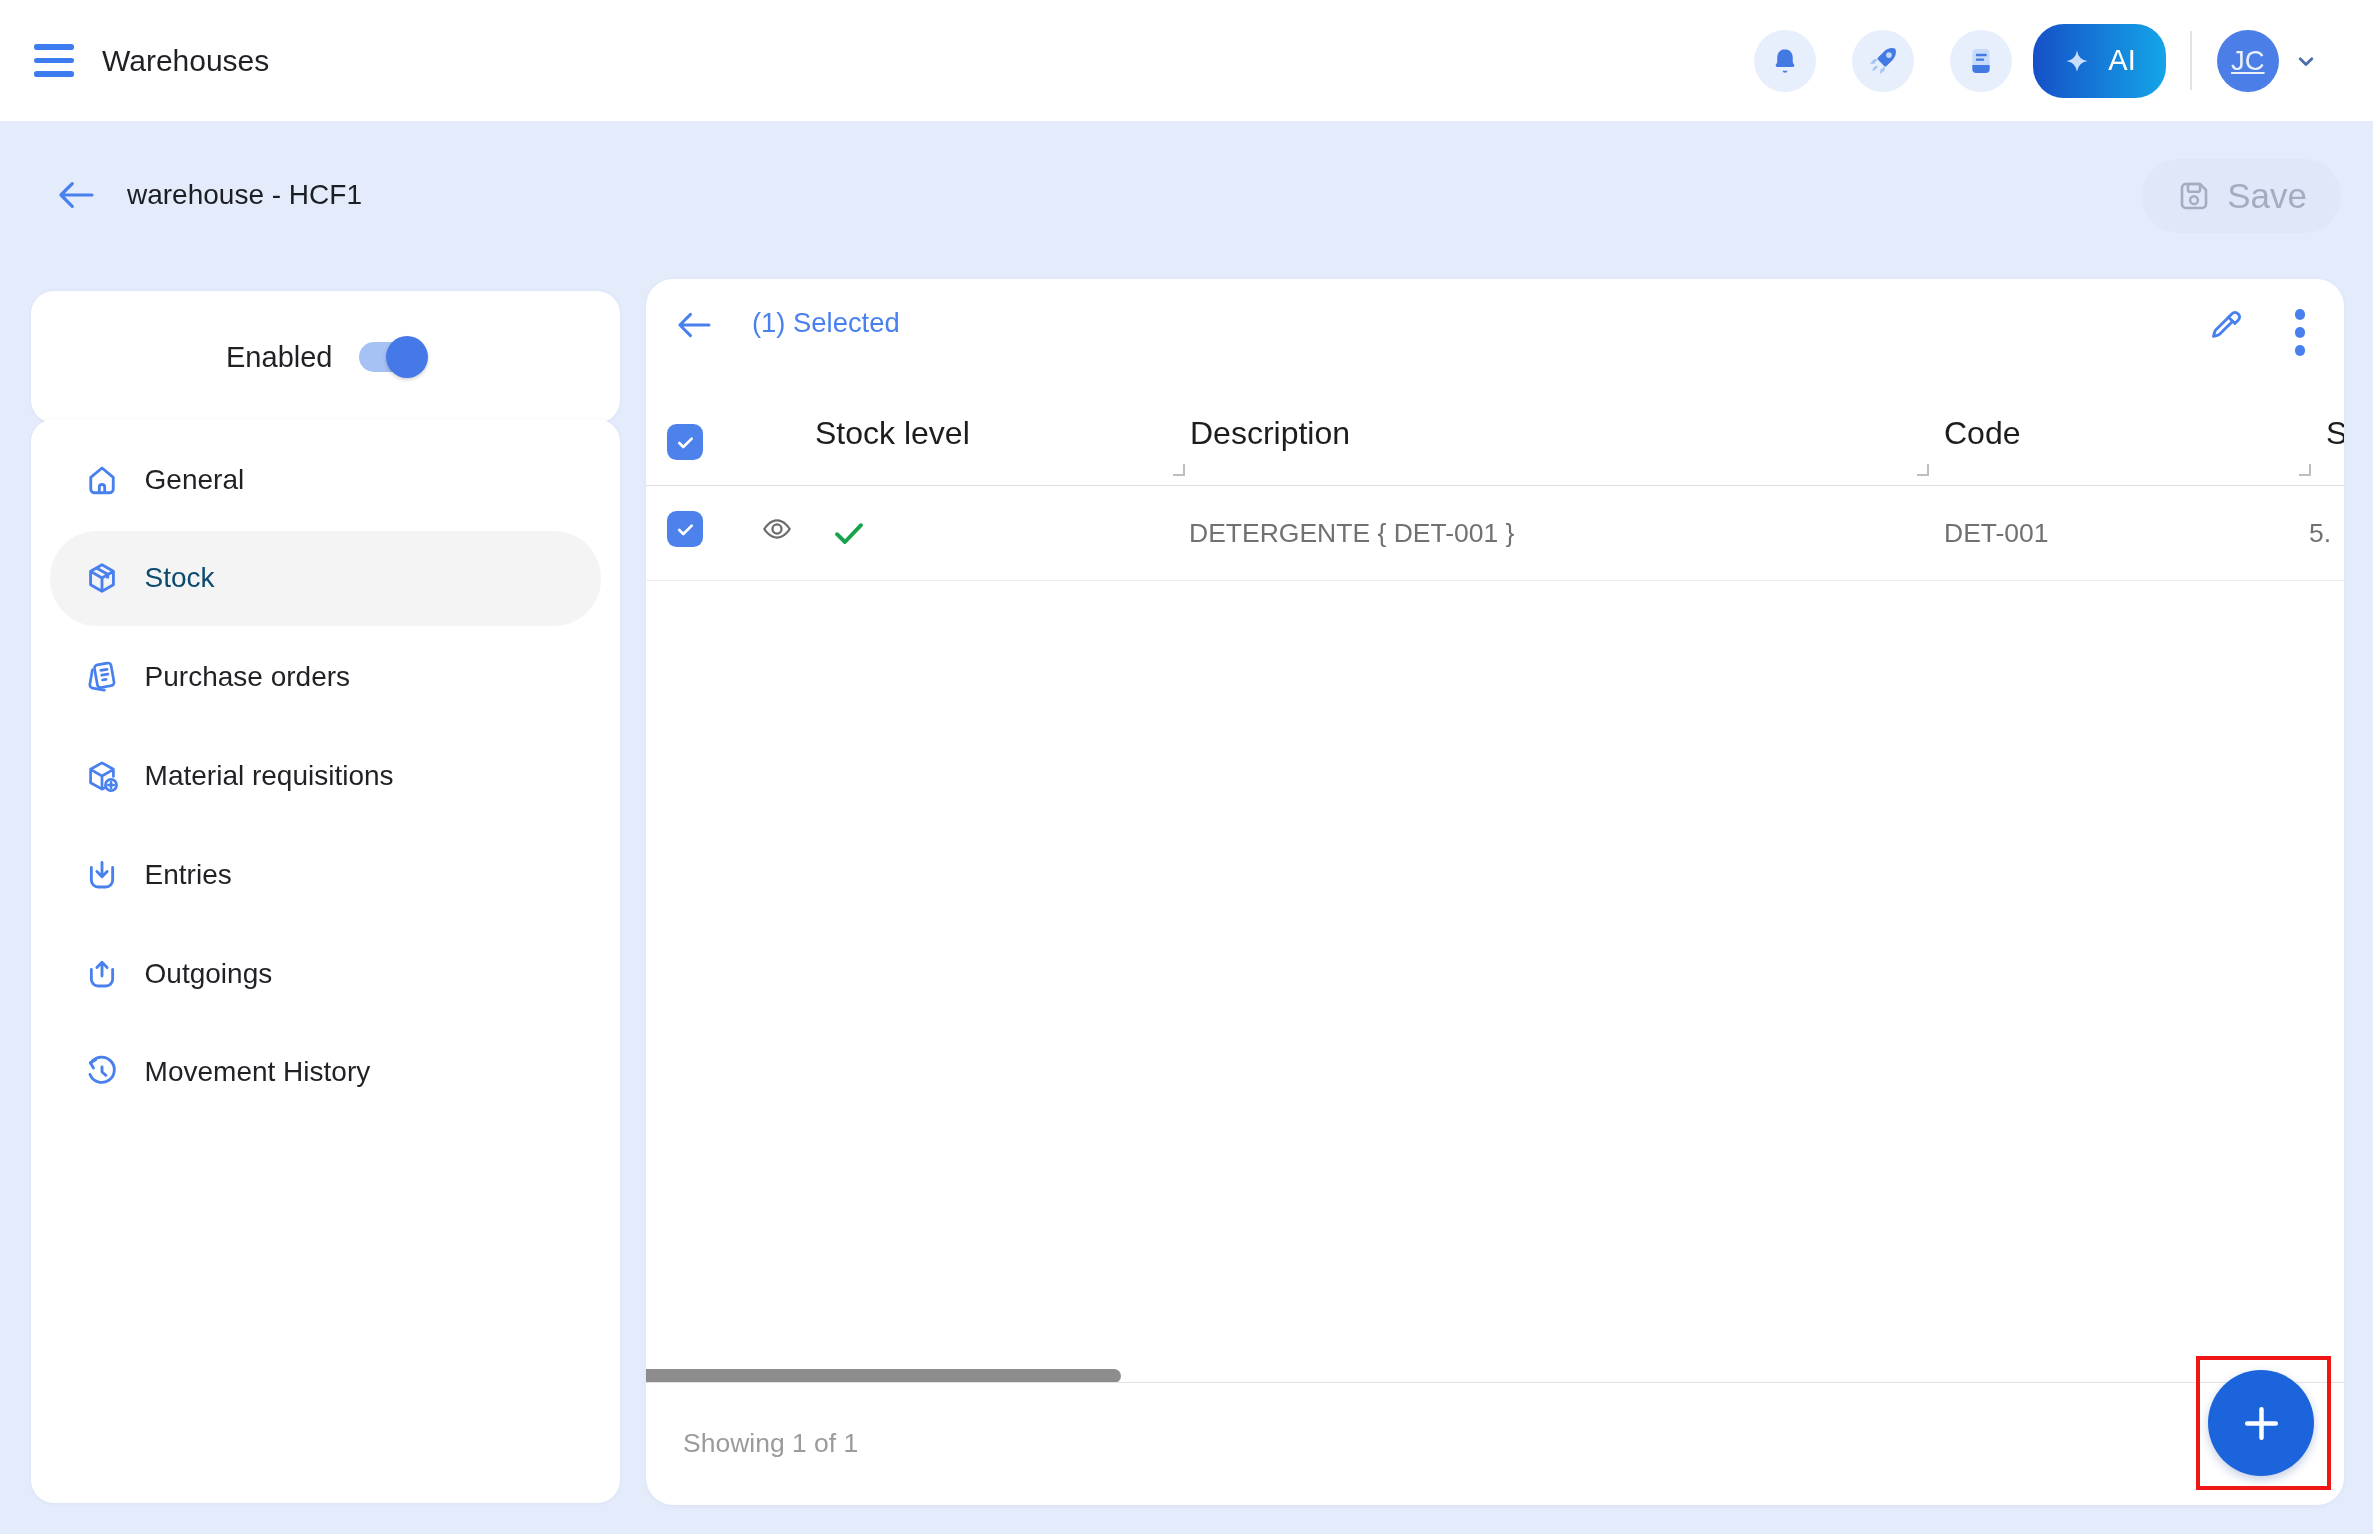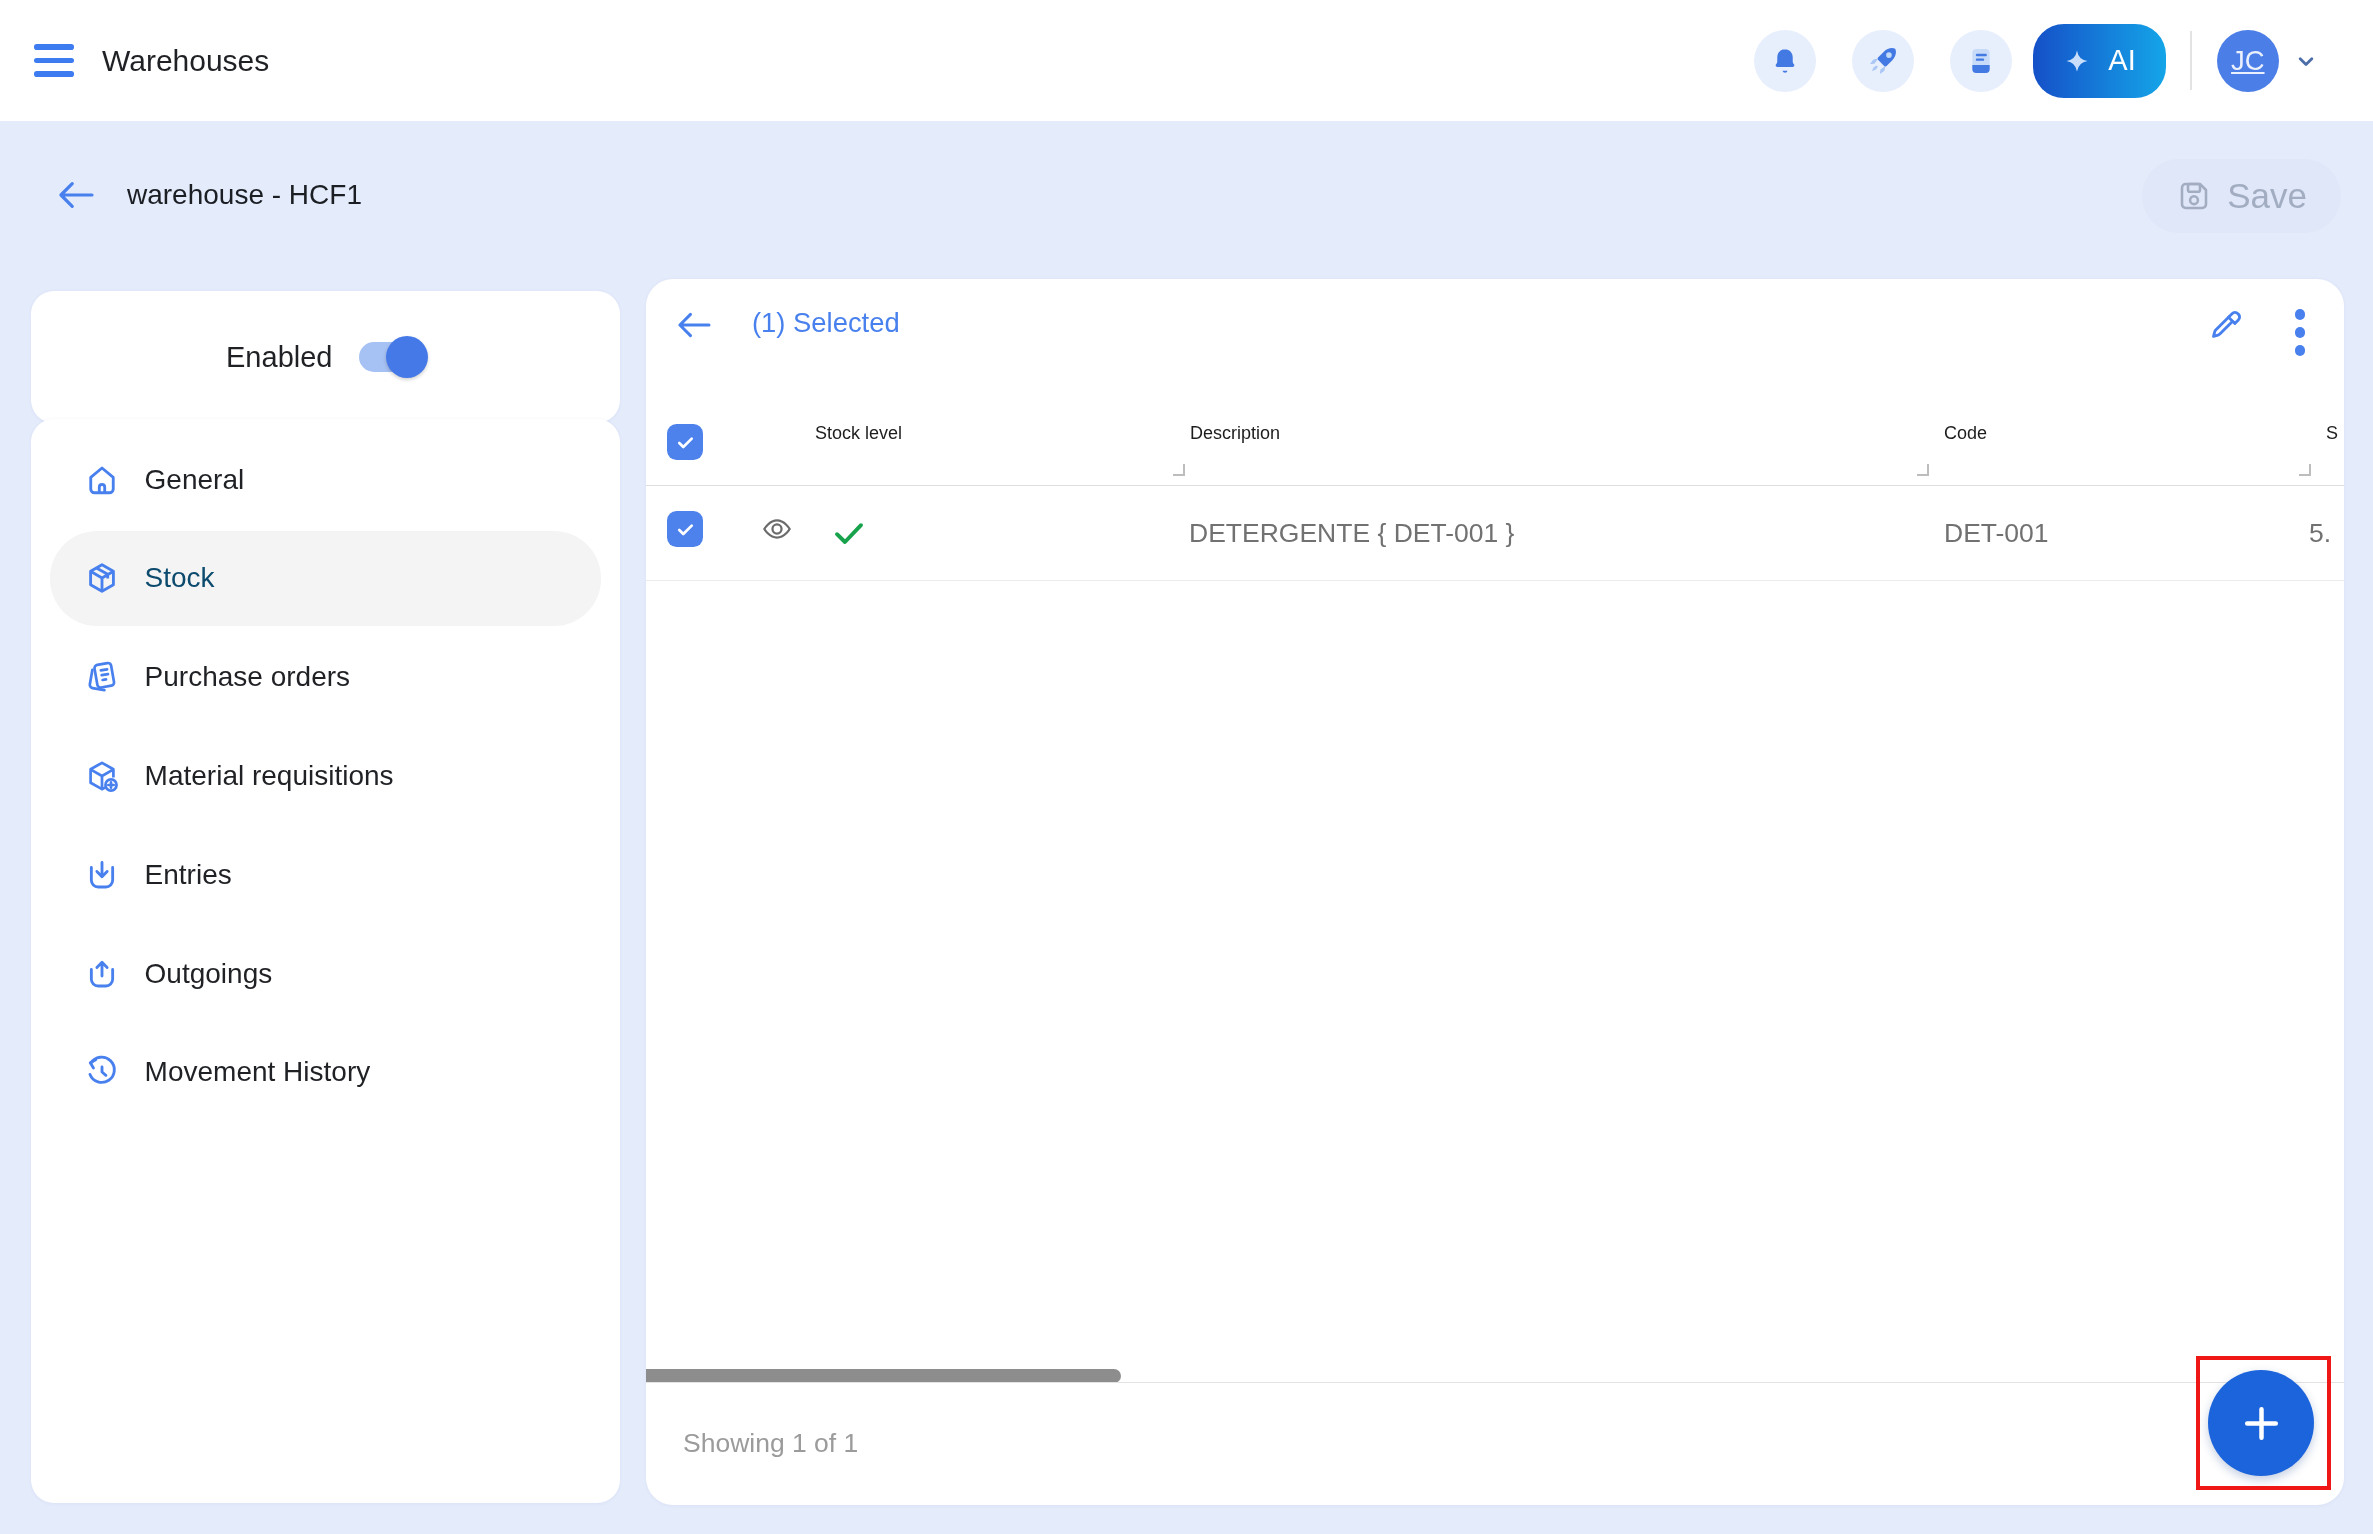--- a/index.html
+++ b/index.html
@@ -85,21 +85,21 @@
   .selection-status { position:absolute; left:106px; top:28px; font-size:27.4px; color:#4880EE; cursor:pointer; }
   .edit-icon { position:absolute; left:1561px; top:28px; cursor:pointer; }
   .kebab { position:absolute; left:1645px; top:26.5px; display:flex; flex-direction:column; gap:7.6px; cursor:pointer; padding:3.8px; }
   .kebab i { width:10.4px; height:10.4px; border-radius:50%; background:#4880EE; }
 
   .cbx {
     width:36px; height:36px; border-radius:9.5px; background:#4D82EC;
     display:flex; align-items:center; justify-content:center; cursor:pointer;
   }
   .hdr-cbx { position:absolute; left:21px; top:145px; }
-  .col-label { position:absolute; top:138px; font-size:18px; color:#1D1D1D; line-height:32px; cursor:pointer; white-space:nowrap; }
+  .col-label { position:absolute; top:138px; font-size:32px; color:#1D1D1D; line-height:32px; cursor:pointer; white-space:nowrap; }
   .col-1 { left:169px; } .col-2 { left:544px; } .col-3 { left:1298px; } .col-4 { left:1680px; }
   .resize-handle {
     position:absolute; top:185px; width:12.3px; height:12.3px;
     border-right:2.8px solid #BDBDBD; border-bottom:2.8px solid #BDBDBD;
   }
   .rh-2 { left:527px; } .rh-3 { left:1271px; } .rh-4 { left:1653px; }
   .header-divider { position:absolute; left:0; top:206px; width:100%; height:0.9px; background:#DFDFDF; }
 
   .row-cbx { position:absolute; left:21px; top:232px; }
   .eye { position:absolute; left:112px; top:234px; cursor:pointer; }

